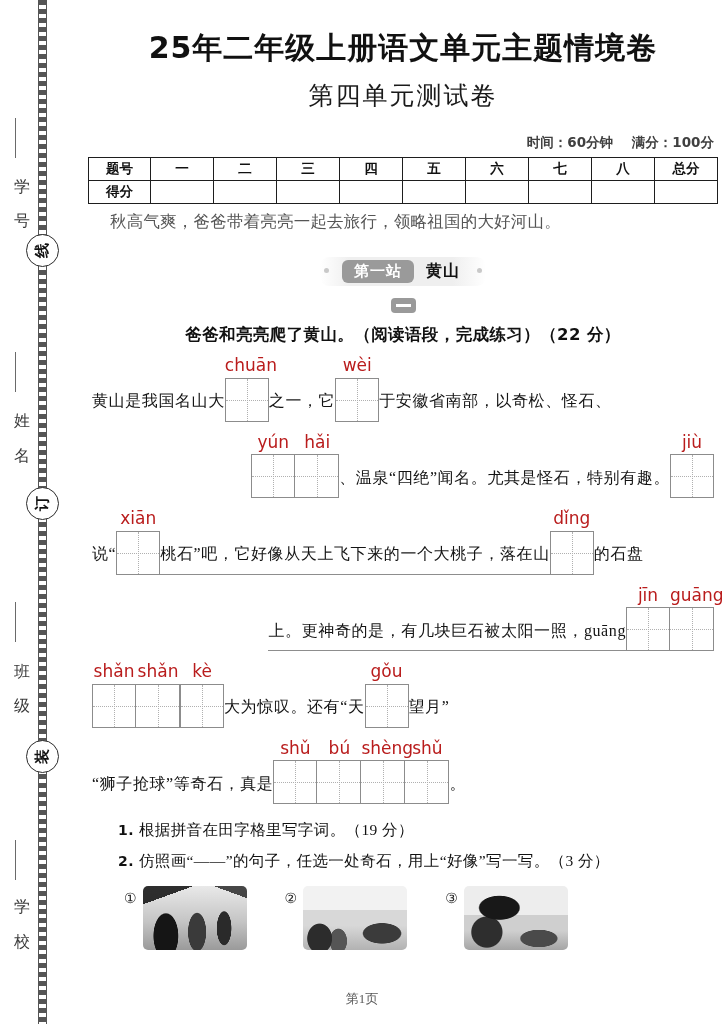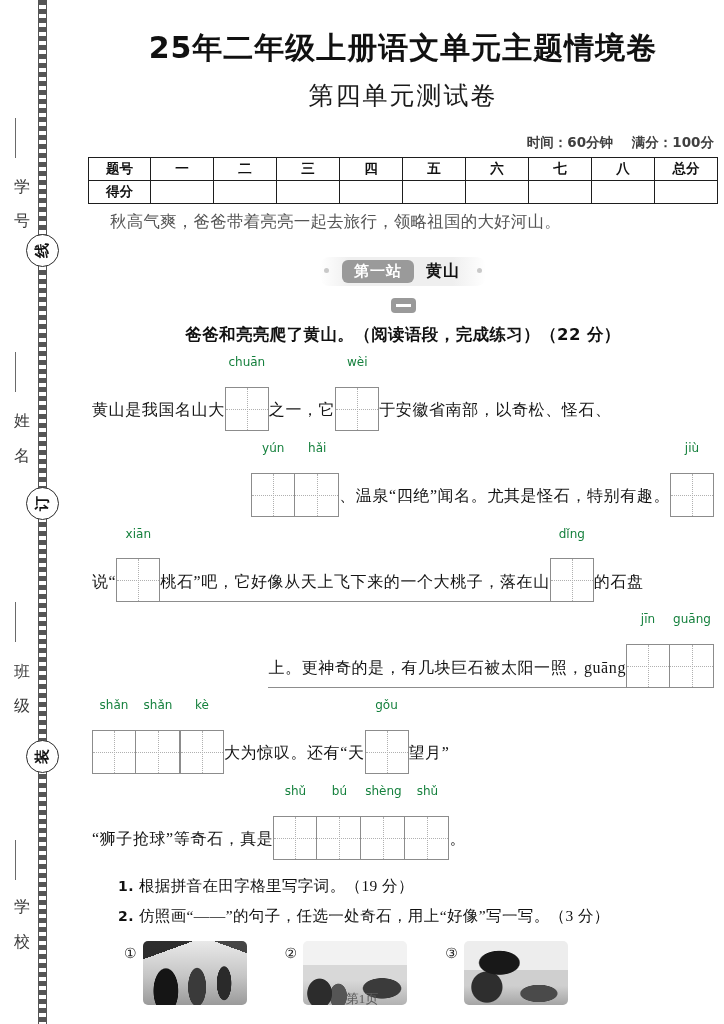--- a/index.html
+++ b/index.html
@@ -227,24 +227,24 @@
     white-space: nowrap;
     padding-bottom: 12px;
   }
   .ptxt.u-line { border-bottom: 1.3px solid #8d8d8d; padding-bottom: 11px; }
 
   
   .tzg { display: flex; flex-direction: column; align-items: stretch; }
   .tzg .pin {
     display: flex;
     font-family: "DejaVu Sans", sans-serif;
-    font-size: 12px;
-    color: #15803d;
+    font-size: 17px;
+    color: #b91c1c;
     line-height: 1.15;
-    margin-bottom: 17px;
+    margin-bottom: 2px;
   }
   .tzg .pin > i {
     font-style: normal;
     text-align: center;
     flex: 0 0 auto;
   }
   .tzg .cells { display: flex; }
   .cell {
     width: 44px; height: 44px;
     border: 1px solid #8c8c8c;

